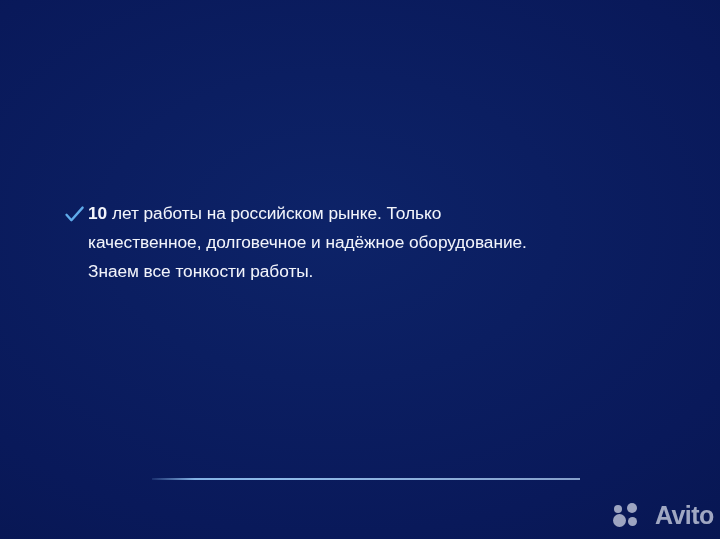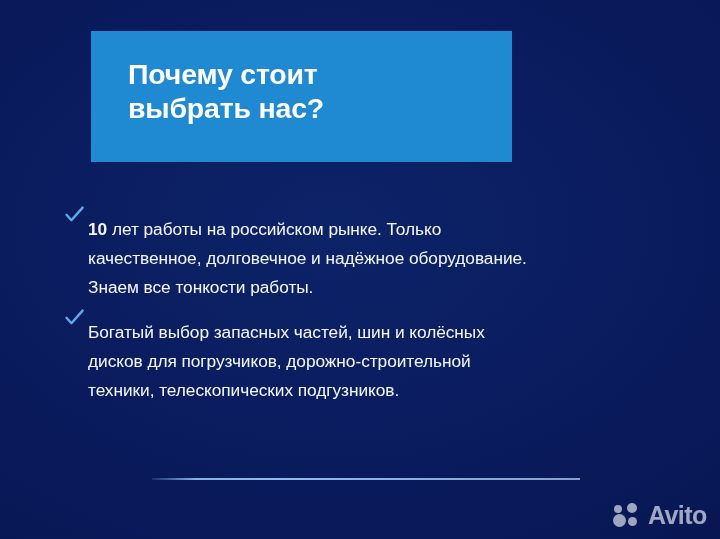--- a/index.html
+++ b/index.html
@@ -71,21 +71,20 @@
   }
 
   .bullet-text {
     flex: 1 1 auto;
     color: #f2f4fb;
     font-size: 17.3px;
     line-height: 29px;
     letter-spacing: -0.05px;
     white-space: pre-line;
     text-shadow: 0 0 1px rgba(255,255,255,0.12);
-    margin-top: 16px;
   }
 
   .bullet-text b {
     font-weight: bold;
   }
 
   
   .divider {
     position: absolute;
     left: 152px;
@@ -130,57 +129,43 @@
   .avito-dots .d2 { width: 10px; height: 10px; left: 14px; top: 1px; }
   .avito-dots .d3 { width: 13px; height: 13px; left: 0px;  top: 12px; }
   .avito-dots .d4 { width: 9px;  height: 9px;  left: 15px; top: 15px; }
 
   .avito-word {
     font-size: 25px;
     font-weight: bold;
     color: #c6ccde;
     letter-spacing: -0.6px;
     line-height: 26px;
-    margin-left: 7px;
+    margin-left: 14px;
   }
 </style>
 </head>
 <body>
 
 <div id="slide">
 
-  <div class="title-box">
-    <div class="title-text">Почему стоит
-выбрать нас?</div>
-  </div>
 
   <div class="bullets">
 
     <div class="bullet-row">
       <span class="check-icon">
         <svg width="26" height="29" viewBox="0 0 26 29" aria-hidden="true">
           <path d="M4.5 14.8 L9.4 20.2 L20.6 7.6" fill="none" stroke="#5fabea" stroke-width="2.4" stroke-linecap="round" stroke-linejoin="round"></path>
         </svg>
       </span>
       <span class="bullet-text"><b>10</b><span> лет работы на российском рынке. Только
 качественное, долговечное и надёжное оборудование.
 Знаем все тонкости работы.</span></span>
     </div>
 
 
-    <div class="bullet-row">
-      <span class="check-icon">
-        <svg width="26" height="29" viewBox="0 0 26 29" aria-hidden="true">
-          <path d="M4.5 14.8 L9.4 20.2 L20.6 7.6" fill="none" stroke="#5fabea" stroke-width="2.4" stroke-linecap="round" stroke-linejoin="round"></path>
-        </svg>
-      </span>
-      <span class="bullet-text"><span>Богатый выбор запасных частей, шин и колёсных
-дисков для погрузчиков, дорожно-строительной
-техники, телескопических подгузников.</span></span>
-    </div>
 
   </div>
 
   <div class="divider"></div>
 
   <div class="avito-mark">
     <span class="avito-dots">
       <i class="d1"></i>
         <i class="d2"></i>
         <i class="d3"></i>

